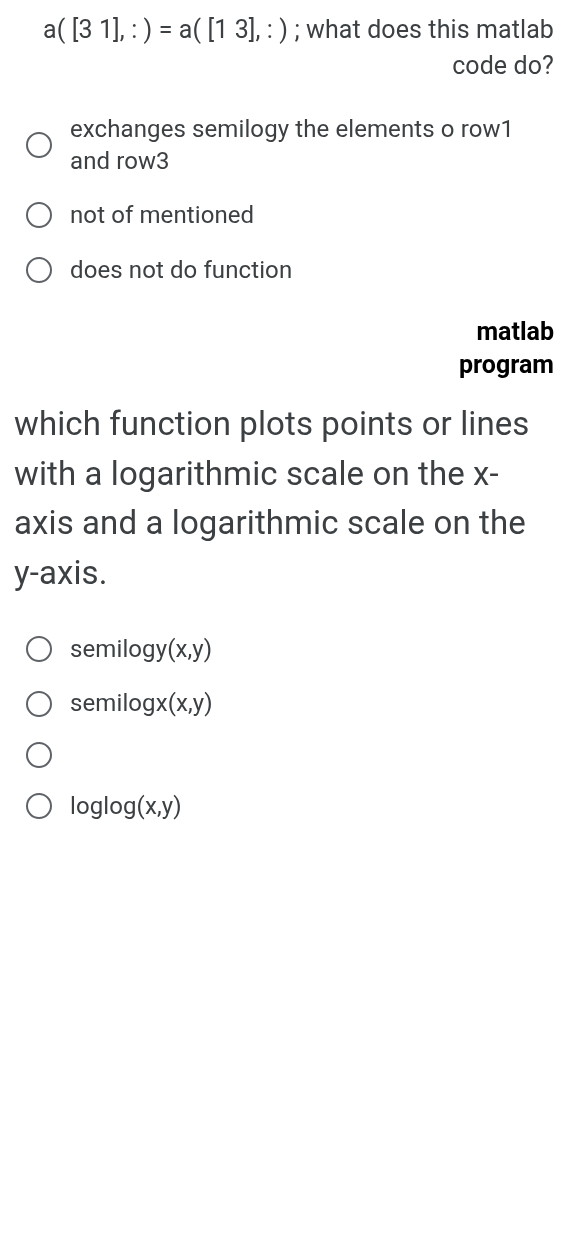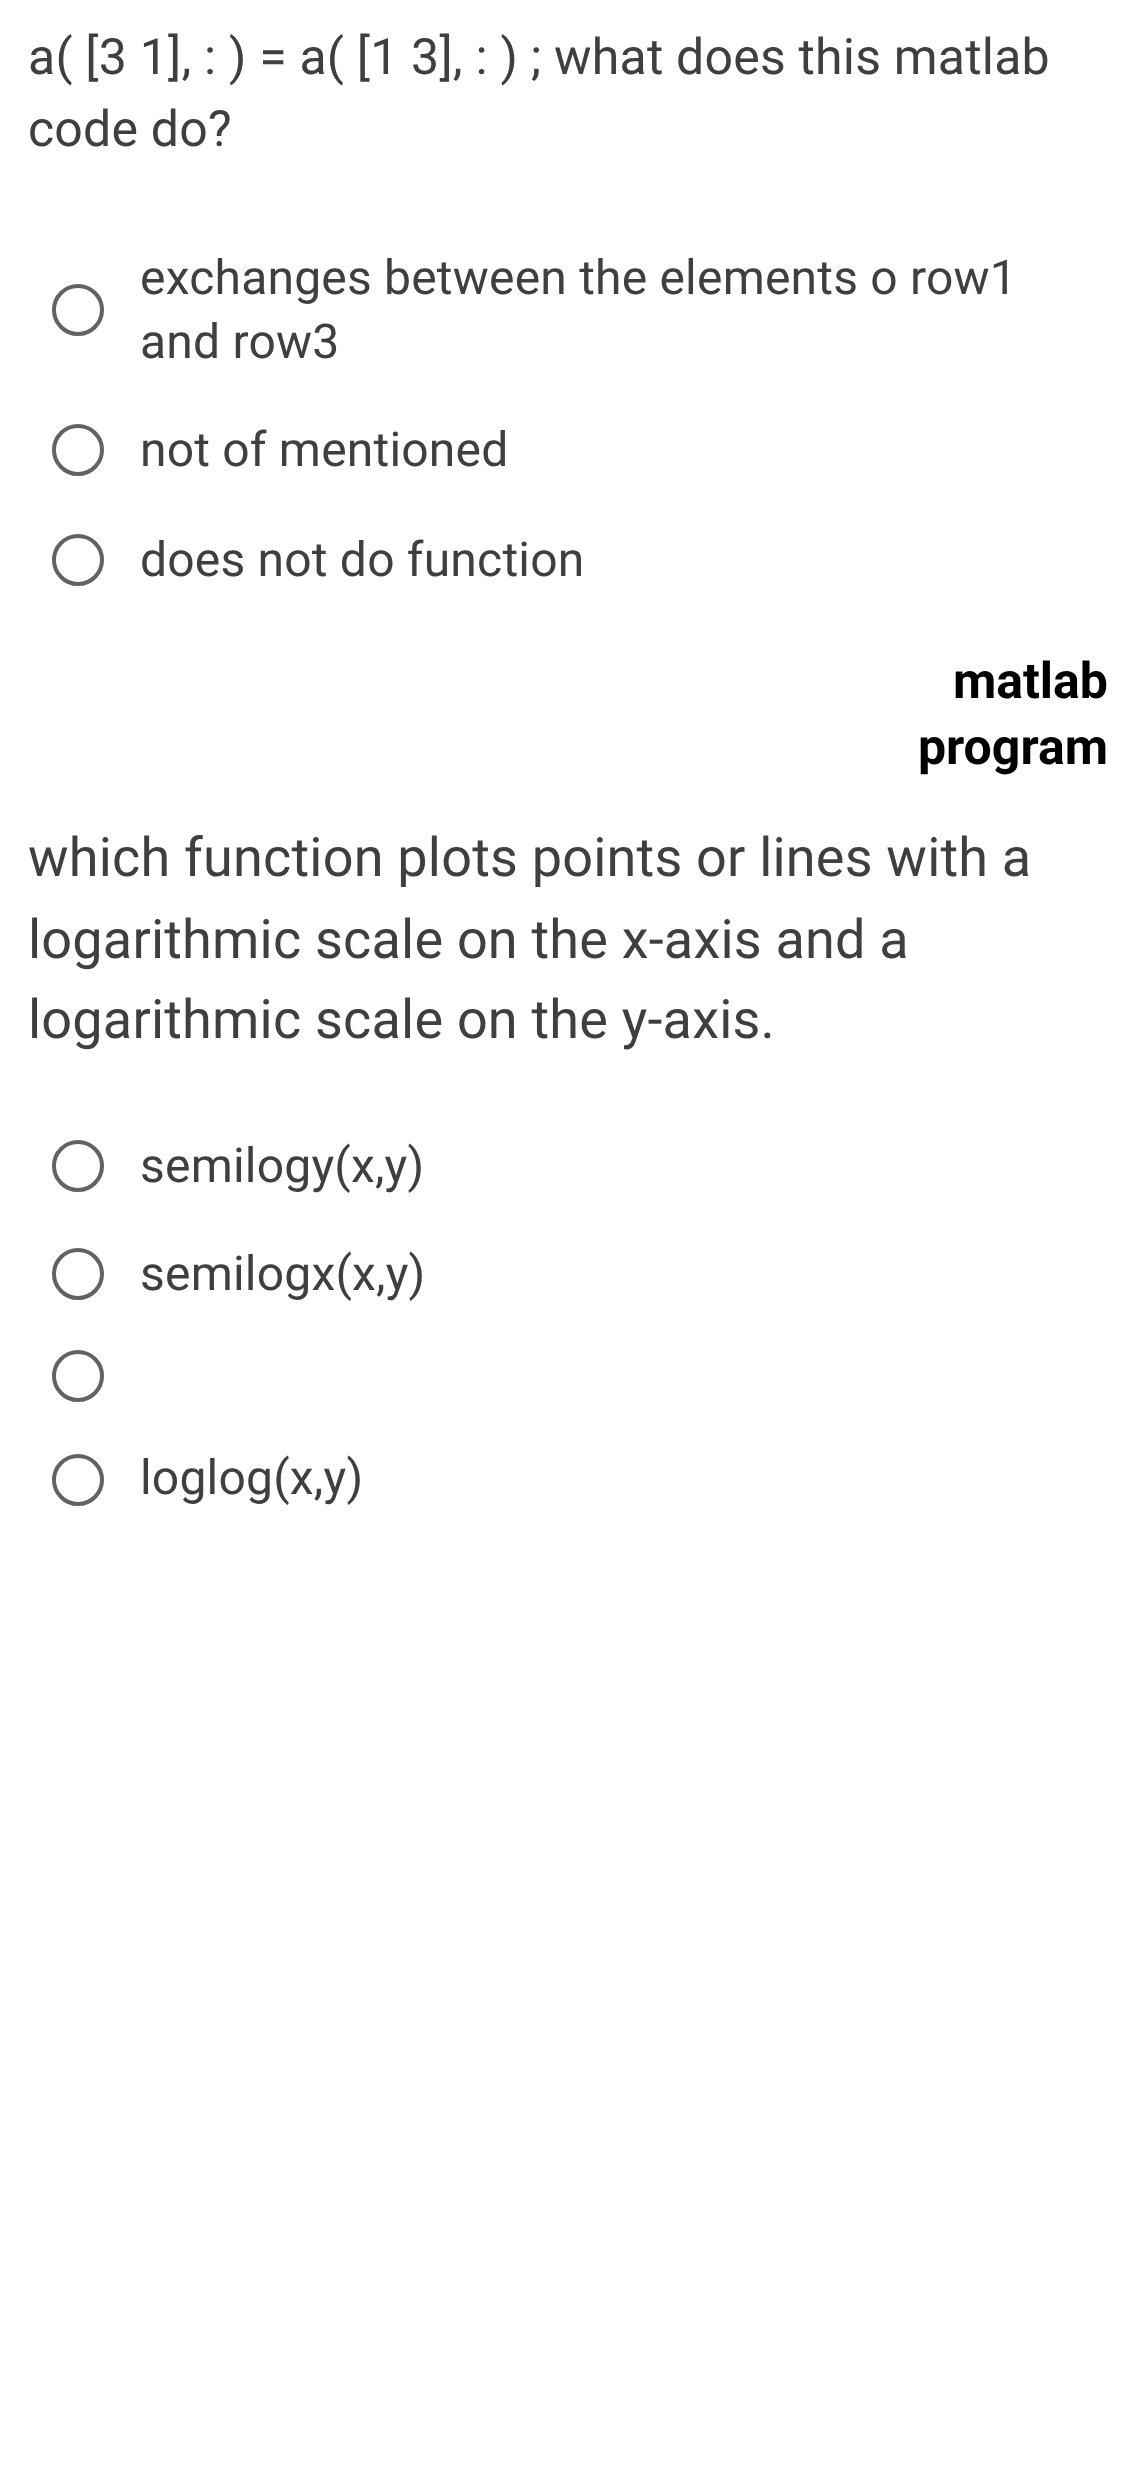--- a/index.html
+++ b/index.html
@@ -11,22 +11,23 @@
       font-family: -apple-system, BlinkMacSystemFont, 'Segoe UI', Roboto, Arial, sans-serif;
       background: #ffffff;
       width: 562px;
       padding: 12px 8px 12px 14px;
       color: #3c4043;
     }
     .question-text {
       font-size: 25px;
       line-height: 1.45;
       color: #3c4043;
-      margin-bottom: 30px;
+      margin-bottom: 20px;
       letter-spacing: 0.1px;
+      text-align: right;
     }
     .options {
       display: flex;
       flex-direction: column;
       gap: 6px;
     }
     .option {
       display: flex;
       align-items: center;
       gap: 18px;
@@ -54,36 +55,36 @@
       font-size: 25px;
       font-weight: 700;
       color: #000000;
       line-height: 1.3;
       text-align: right;
     }
     .q2-block {
       margin-top: 6px;
     }
     .q2-text {
-      font-size: 27px;
+      font-size: 33px;
       line-height: 1.5;
       color: #3c4043;
       margin-bottom: 28px;
       letter-spacing: 0.1px;
     }
   </style>
 </head>
 <body>
 
 <div class="question-text">a( [3 1], : ) = a( [1 3], : ) ; what does this matlab code do?</div>
 
 <div class="options">
   <div class="option">
     <div class="radio-circle"></div>
-    <div class="option-label">exchanges between the elements o row1 and row3</div>
+    <div class="option-label">exchanges semilogy the elements o row1 and row3</div>
   </div>
   <div class="option">
     <div class="radio-circle"></div>
     <div class="option-label">not of mentioned</div>
   </div>
   <div class="option">
     <div class="radio-circle"></div>
     <div class="option-label">does not do function</div>
   </div>
 </div>

